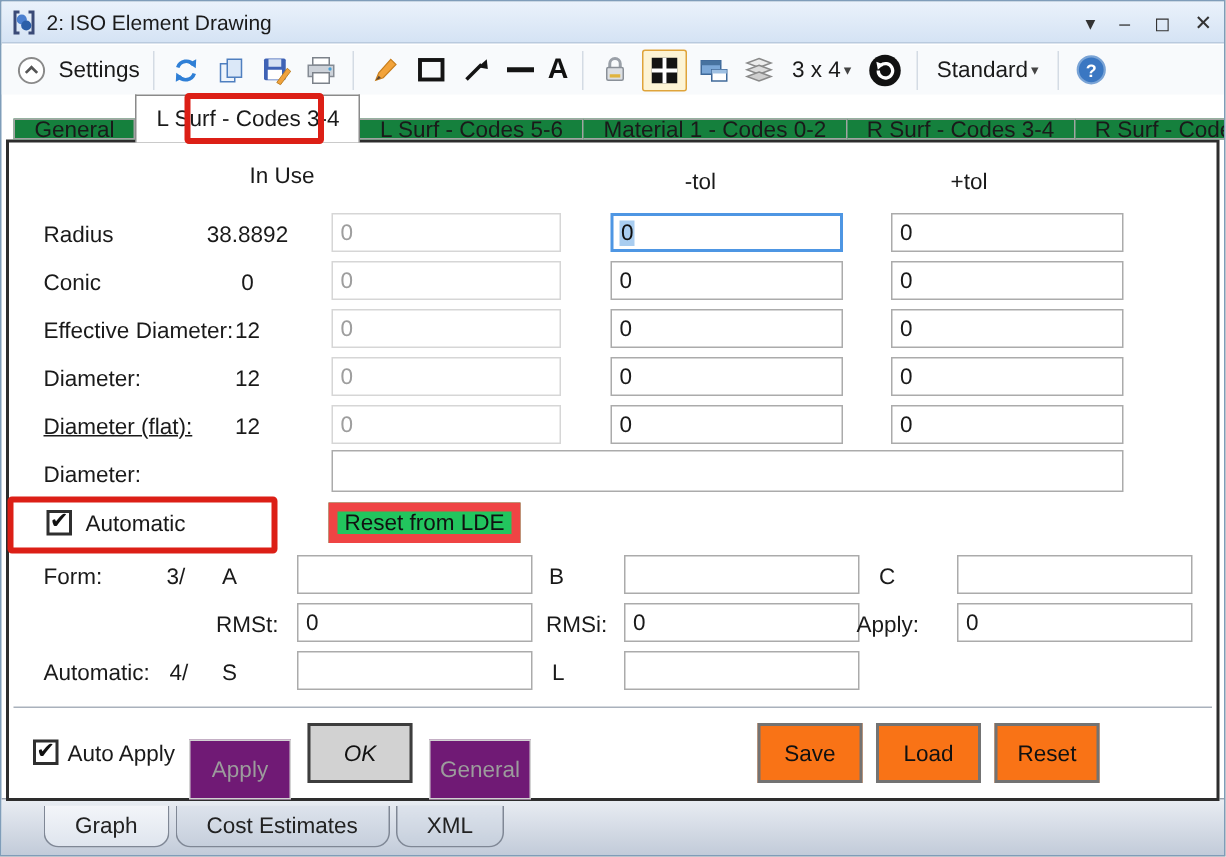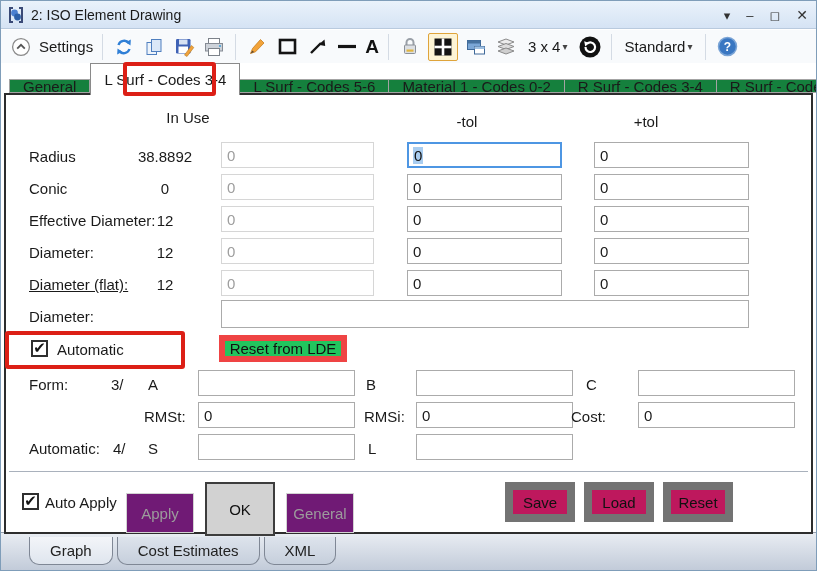--- a/index.html
+++ b/index.html
@@ -74,21 +74,21 @@
   .cb {
     position:absolute; width:17px; height:17px; background:#fff;
     border:2px solid #2f2f2f; z-index:3; display:flex; align-items:center; justify-content:center;
   }
   .cb .mark { font-size:15px; color:#111; line-height:1; margin-top:-2px; }
   .btn {
     position:absolute; display:flex; align-items:center; justify-content:center;
     font-family:"Liberation Sans",sans-serif; font-size:15px; color:#111;
     background:#22c55e; border:6px solid #ef4444; z-index:3; cursor:default;
   }
-  .btn.b3d { background:#be185d; border:8px solid #737373; }
+  .btn.b3d { background:#f97316; border:2px solid #737373; }
   .btn.primary { background:#d2d2d2; border:2px solid #3d3d3d; }
   .btn.disabled { background:#701a75; border:1px solid #d2d2d2; color:#9c9c9c;margin-top:11px; }
   .hsep { position:absolute; left:8px; right:8px; height:1px; background:#a9b1bc; z-index:2; }
   
   .anno {
     position:absolute; border:4px solid #dc1f16; border-radius:3px;
     background:transparent; z-index:9; pointer-events:none;
   }
   
   .bottombar {
@@ -314,38 +314,38 @@
   <input class="inp" style="left: 197px; top: 369px; width: 157px;" value="">
   <div class="lbl" style="left:365px; top:375px;">B</div>
   <input class="inp" style="left: 415px; top: 369px; width: 157px;" value="">
   <div class="lbl" style="left:585px; top:375px;">C</div>
   <input class="inp" style="left: 637px; top: 369px; width: 157px;" value="">
 
   <div class="lbl" style="left:143px; top:407px;">RMSt:</div>
   <input class="inp" style="left: 197px; top: 401px; width: 157px;" value="0">
   <div class="lbl" style="left:363px; top:407px;">RMSi:</div>
   <input class="inp" style="left: 415px; top: 401px; width: 157px;" value="0">
-  <div class="lbl" style="left:570px; top:407px;">Cost:</div>
+  <div class="lbl" style="left:570px; top:407px;">Apply:</div>
   <input class="inp" style="left: 637px; top: 401px; width: 157px;" value="0">
 
   <div class="lbl" style="left:28px; top:439px;">Automatic:</div>
   <div class="lbl" style="left:112px; top:439px;">4/</div>
   <div class="lbl" style="left:147px; top:439px;">S</div>
   <input class="inp" style="left: 197px; top: 433px; width: 157px;" value="">
   <div class="lbl" style="left:367px; top:439px;">L</div>
   <input class="inp" style="left: 415px; top: 433px; width: 157px;" value="">
 
   <div class="hsep" style="top:470px;"></div>
 
   <span class="cb" style="left:21px; top:492px;">
     <span class="mark">✔</span>
   </span>
   <div class="lbl" style="left:44px; top:493px;">Auto Apply</div>
   <div class="btn disabled" style="left:125px; top:481px; width:68px; height:40px;">Apply</div>
-  <div class="btn primary" style="left:204px; top:481px; width:70px; height:54px;">OK</div>
+  <div class="btn primary" style="left:204px; top:481px; width:70px; height:40px;font-style:italic;">OK</div>
   <div class="btn disabled" style="left:285px; top:481px; width:68px; height:40px;">General</div>
 
   <div class="btn b3d" style="left:504px; top:481px; width:70px; height:40px;">Save</div>
   <div class="btn b3d" style="left:583px; top:481px; width:70px; height:40px;">Load</div>
   <div class="btn b3d" style="left:662px; top:481px; width:70px; height:40px;">Reset</div>
 
   <div class="anno" style="left:122px; top:61px; width:93px; height:34px;"></div>
   <div class="anno" style="left:4px; top:330px; width:180px; height:38px;"></div>
 
   <div class="bottombar">

